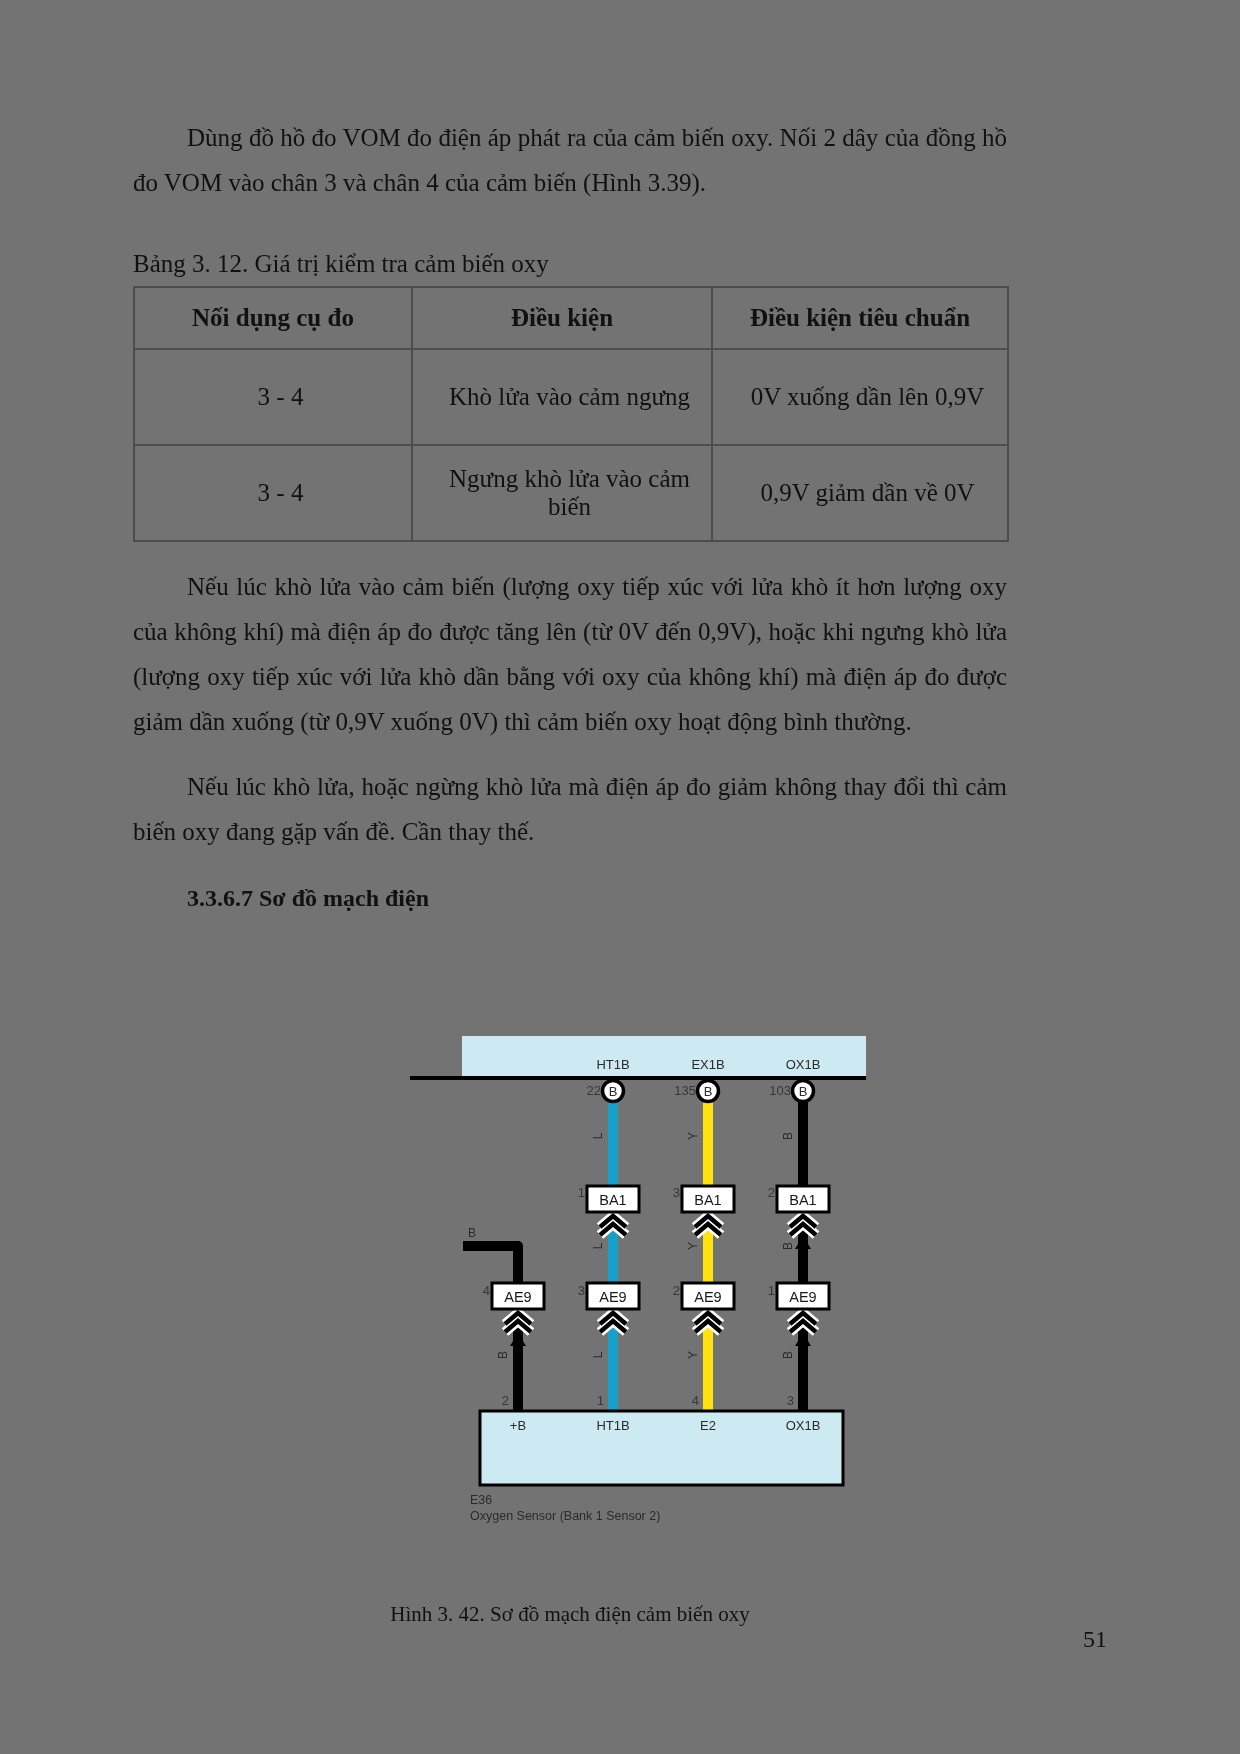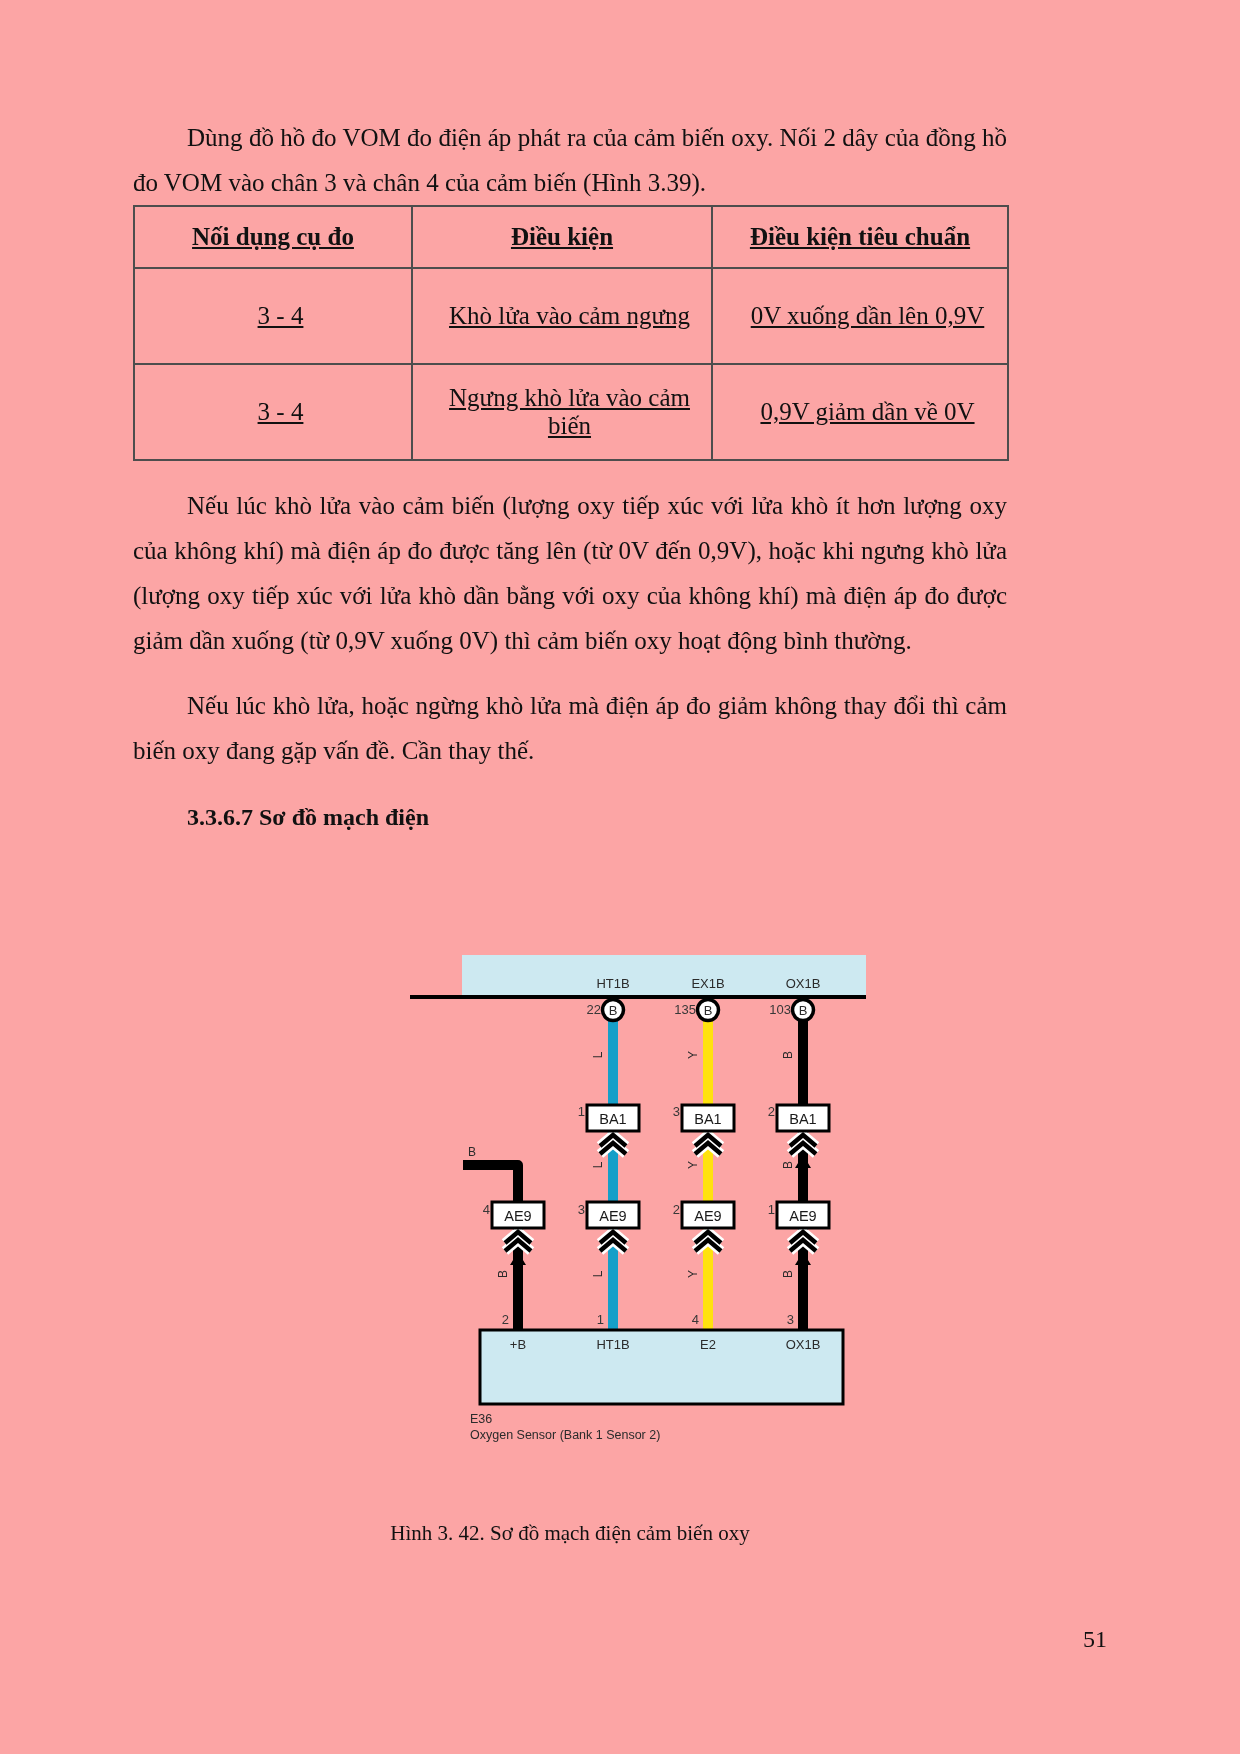--- a/index.html
+++ b/index.html
@@ -1,20 +1,20 @@
 <!DOCTYPE html>
 <html><head>
 <meta charset="utf-8">
 <style>
   html,body{margin:0;padding:0;background:#e8e8e8;}
   .page{
     position:relative;
     width:1240px;height:1754px;
     margin:0 auto;
-    background:#fca5a5;
+    background:#737373;
     font-family:"Liberation Serif", serif;
     color:#111;
     box-sizing:border-box;
     padding:115px 233px 0 133px;
     overflow:hidden;
   }
   .body-text{
     font-size:25px;
     line-height:45px;
     text-align:justify;
@@ -22,21 +22,20 @@
   }
   .indent{text-indent:54px;}
   .tbl-caption{
     font-size:25px;line-height:45px;margin:36px 0 0 0;
   }
   table.vals{
     border-collapse:collapse;
     width:874px;
     table-layout:fixed;
     font-size:25px;
-    text-decoration:underline;
   }
   table.vals th, table.vals td{
     border:2px solid #4d4d4d;
     text-align:center;
     vertical-align:middle;
     padding:0 2px;
     font-weight:normal;
   }
   table.vals th{font-weight:bold;height:60px;}
   table.vals td{height:94px;padding-left:17px;}
@@ -65,20 +64,21 @@
   .chv{fill:none;stroke:#000000;stroke-width:4.5;}
   .conn-box{fill:#ffffff;stroke:#000000;stroke-width:3;}
 </style>
 </head>
 <body>
 
 <div class="page">
 
   <p class="body-text indent">Dùng đồ hồ đo VOM đo điện áp phát ra của cảm biến oxy. Nối 2 dây của đồng hồ đo VOM vào chân 3 và chân 4 của cảm biến (Hình 3.39).</p>
 
+  <p class="tbl-caption">Bảng 3. 12. Giá trị kiểm tra cảm biến oxy</p>
 
   <table class="vals">
     <colgroup>
         <col class="c1">
         <col class="c2">
         <col class="c3">
       </colgroup>
     <tbody>
         <tr>
       <th>Nối dụng cụ đo</th>

